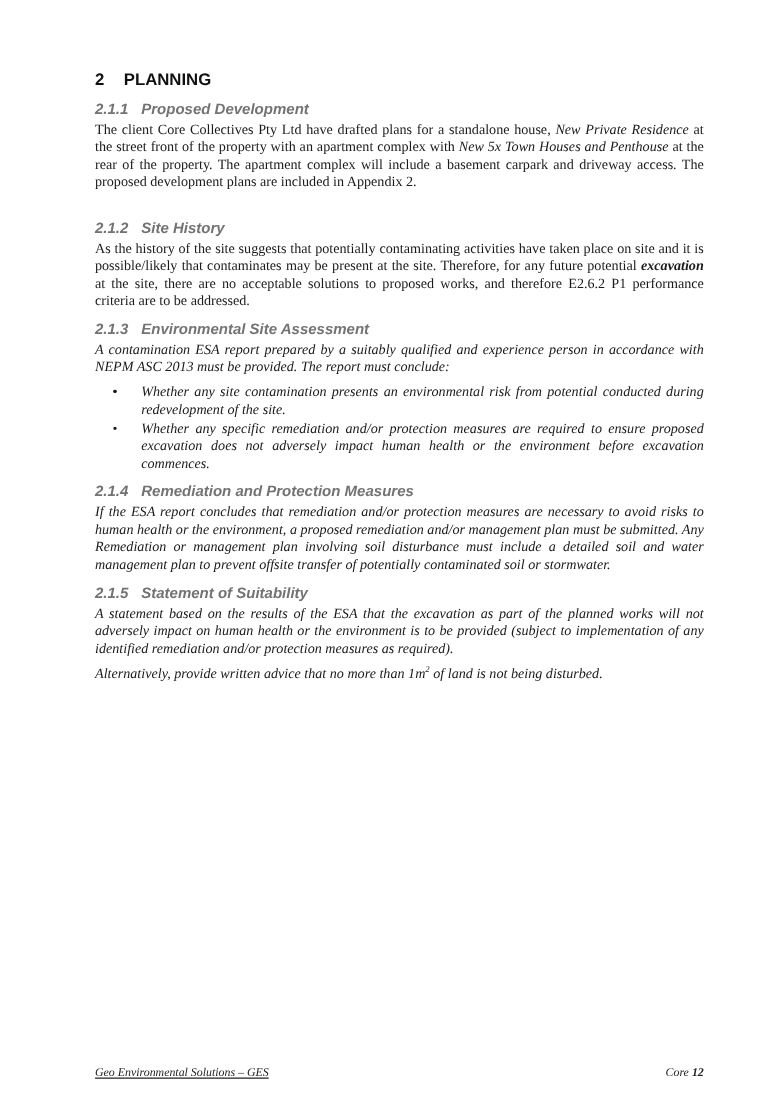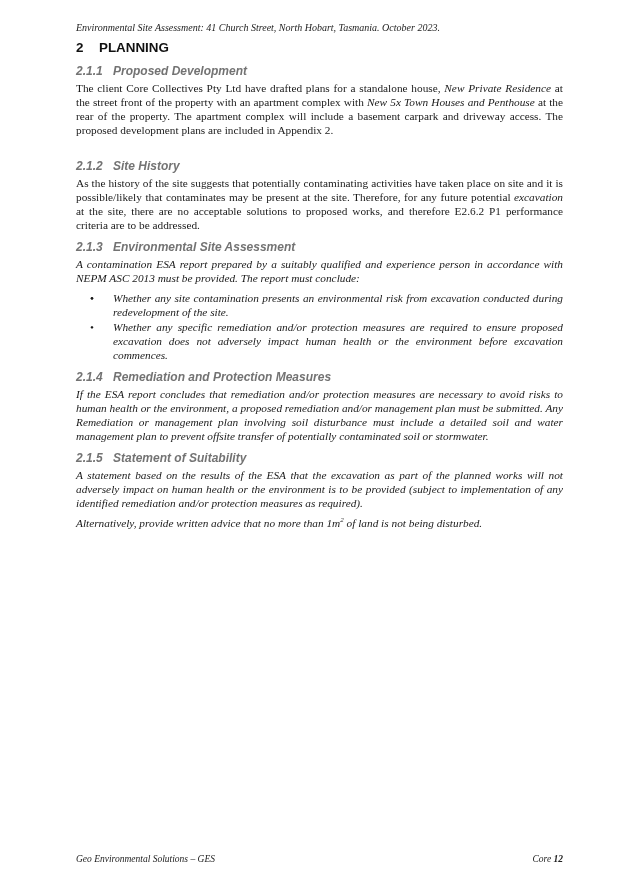--- a/index.html
+++ b/index.html
@@ -1,41 +1,40 @@
 <!DOCTYPE html>
 <html><head>
   <meta charset="utf-8">
   <style>
     html, body { margin: 0; padding: 0; background: #ffffff; }
     body { width: 622px; height: 879px; position: relative; overflow: hidden; color: #1a1a1a; }
     .page { position: absolute; left: 0; top: 0; width: 622px; height: 879px; }
     .header { position: absolute; left: 76px; top: 22px; font-family: "Liberation Serif", serif; font-style: italic; font-size: 10px; color: #222; }
-    .content { position: absolute; left: 76px; top: 40px; width: 487px; }
+    .content { position: absolute; left: 76px; top: 56px; width: 487px; }
     .h1 { font-family: "Liberation Sans", sans-serif; font-weight: bold; font-size: 13.4px; margin: 0 0 9px 0; color: #111; }
     .h1 .num { display: inline-block; width: 23px; }
     .h3 { font-family: "Liberation Sans", sans-serif; font-weight: bold; font-style: italic; font-size: 12px; margin: 0 0 3px 0; color: #737373; }
     .h3 .num { display: inline-block; width: 37px; }
     p { font-family: "Liberation Serif", serif; font-size: 11.3px; line-height: 14px; margin: 0 0 6px 0; text-align: justify; }
     .it { font-style: italic; }
-    .bi { font-style: italic; font-weight: normal; margin-top: 20px; }
+    .bi { font-style: italic; font-weight: bold; margin-top: 20px; }
     ul { margin: 0 0 8px 0; padding: 0; list-style: none; }
     ul li { position: relative; padding-left: 37px; font-family: "Liberation Serif", serif; font-style: italic; font-size: 11.3px; line-height: 14px; text-align: justify; margin-bottom: 1px; }
     ul li .bullet { position: absolute; left: 14px; top: 0; font-style: normal; }
     .sec { margin-bottom: 12px; }
-    .footer { position: absolute; left: 76px; right: 59px; top: 854px; font-family: "Liberation Serif", serif; font-style: italic; font-size: 9.5px; color: #222; }
+    .footer { position: absolute; left: 76px; right: 59px; top: 854px; font-family: "Liberation Serif", serif; font-style: italic; font-size: 9.5px; color: #222; text-decoration: underline; }
     .footer .right { position: absolute; right: 0; top: 0; }
     .footer .right b { font-weight: bold; }
     sup { font-size: 7px; vertical-align: super; line-height: 0; }
   </style>
 </head>
 <body>
 
 <div class="page">
 
-  <div class="header">Environmental Site Assessment: 41 Church Street, North Hobart, Tasmania. October 2023.</div>
 
   <div class="content">
 
     <div class="h1">
       <span class="num">2</span><span>PLANNING</span>
     </div>
 
     <div class="sec" style="margin-bottom:22px;">
       <div class="h3">
         <span class="num">2.1.1</span><span>Proposed Development</span>
@@ -50,21 +49,21 @@
       <p><span>As the history of the site suggests that potentially contaminating activities have taken place on site and it is possible/likely that contaminates may be present at the site. Therefore, for any future potential </span><span class="bi">excavation</span><span> at the site, there are no acceptable solutions to proposed works, and therefore E2.6.2 P1 performance criteria are to be addressed.</span></p>
     </div>
 
     <div class="sec" style="margin-bottom:6px;">
       <div class="h3">
         <span class="num">2.1.3</span><span>Environmental Site Assessment</span>
       </div>
       <p class="it">A contamination ESA report prepared by a suitably qualified and experience person in accordance with NEPM ASC 2013 must be provided. The report must conclude:</p>
       <ul>
         <li><span class="bullet">•</span></li>
-        <li><span class="bullet">•</span><span>Whether any site contamination presents an environmental risk from excavation conducted during redevelopment of the site.</span></li>
+        <li><span class="bullet">•</span><span>Whether any site contamination presents an environmental risk from potential conducted during redevelopment of the site.</span></li>
         <li><span class="bullet">•</span><span>Whether any specific remediation and/or protection measures are required to ensure proposed excavation does not adversely impact human health or the environment before excavation commences.</span></li>
       </ul>
     </div>
 
     <div class="sec" style="margin-bottom:8px;">
       <div class="h3">
         <span class="num">2.1.4</span><span>Remediation and Protection Measures</span>
       </div>
       <p class="it">If the ESA report concludes that remediation and/or protection measures are necessary to avoid risks to human health or the environment, a proposed remediation and/or management plan must be submitted. Any Remediation or management plan involving soil disturbance must include a detailed soil and water management plan to prevent offsite transfer of potentially contaminated soil or stormwater.</p>
     </div>

